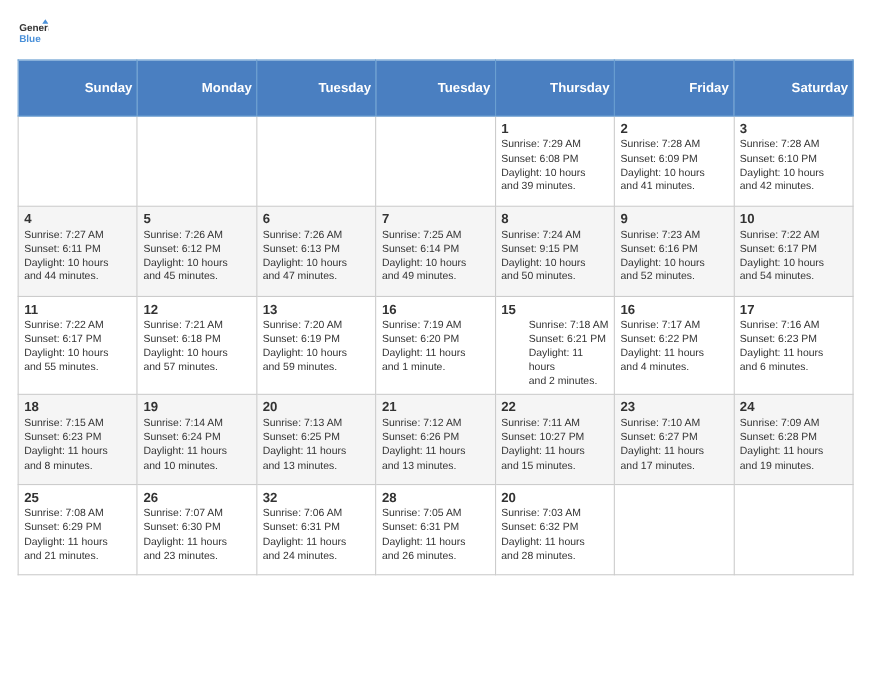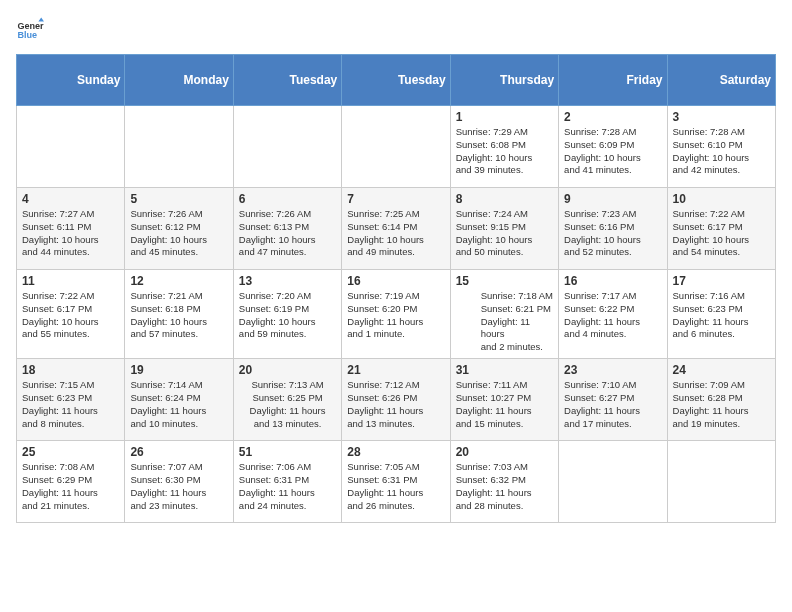--- a/index.html
+++ b/index.html
@@ -242,34 +242,34 @@
         </td>
         <td>
           <div class="day-num">19</div>
           <div class="day-info" style="white-space: pre-line;">Sunrise: 7:14 AM
 Sunset: 6:24 PM
 Daylight: 11 hours
 and 10 minutes.</div>
         </td>
         <td>
           <div class="day-num">20</div>
-          <div class="day-info" style="white-space: pre-line; text-align: center;">Sunrise: 7:13 AM
+          <div class="day-info" style="white-space: pre-line;">Sunrise: 7:13 AM
 Sunset: 6:25 PM
 Daylight: 11 hours
 and 13 minutes.</div>
         </td>
         <td>
           <div class="day-num">21</div>
           <div class="day-info" style="white-space: pre-line;">Sunrise: 7:12 AM
 Sunset: 6:26 PM
 Daylight: 11 hours
 and 13 minutes.</div>
         </td>
         <td>
-          <div class="day-num">31</div>
+          <div class="day-num">22</div>
           <div class="day-info" style="white-space: pre-line;">Sunrise: 7:11 AM
 Sunset: 10:27 PM
 Daylight: 11 hours
 and 15 minutes.</div>
         </td>
         <td>
           <div class="day-num">23</div>
           <div class="day-info" style="white-space: pre-line;">Sunrise: 7:10 AM
 Sunset: 6:27 PM
 Daylight: 11 hours
@@ -292,21 +292,21 @@
 and 21 minutes.</div>
         </td>
         <td>
           <div class="day-num">26</div>
           <div class="day-info" style="white-space: pre-line;">Sunrise: 7:07 AM
 Sunset: 6:30 PM
 Daylight: 11 hours
 and 23 minutes.</div>
         </td>
         <td>
-          <div class="day-num">51</div>
+          <div class="day-num">32</div>
           <div class="day-info" style="white-space: pre-line;">Sunrise: 7:06 AM
 Sunset: 6:31 PM
 Daylight: 11 hours
 and 24 minutes.</div>
         </td>
         <td>
           <div class="day-num">28</div>
           <div class="day-info" style="white-space: pre-line;">Sunrise: 7:05 AM
 Sunset: 6:31 PM
 Daylight: 11 hours

